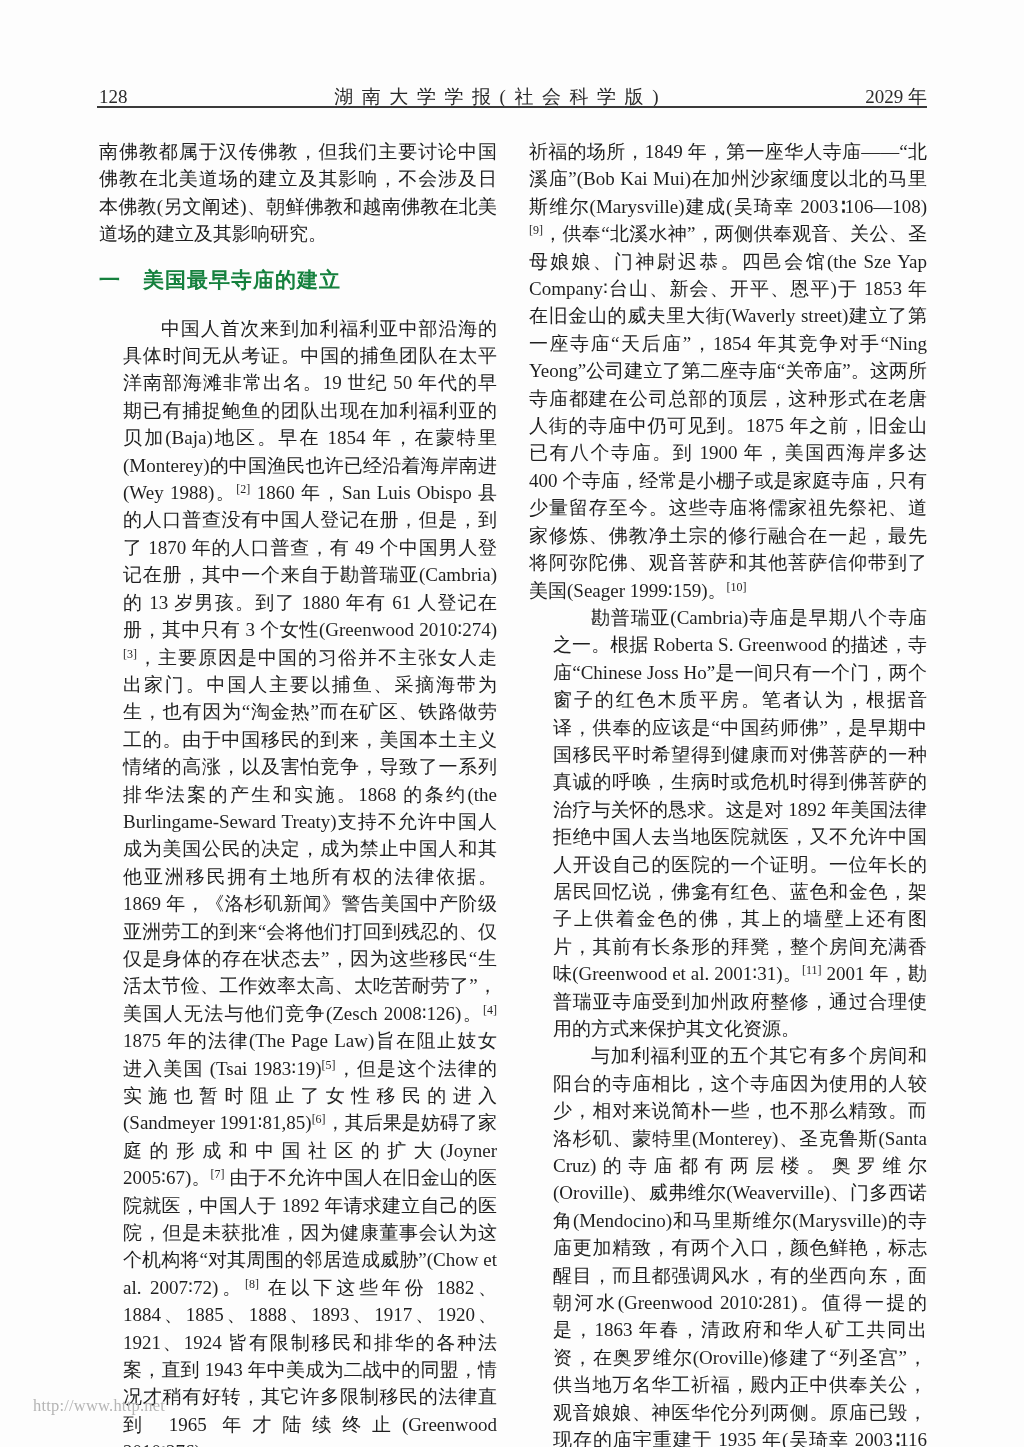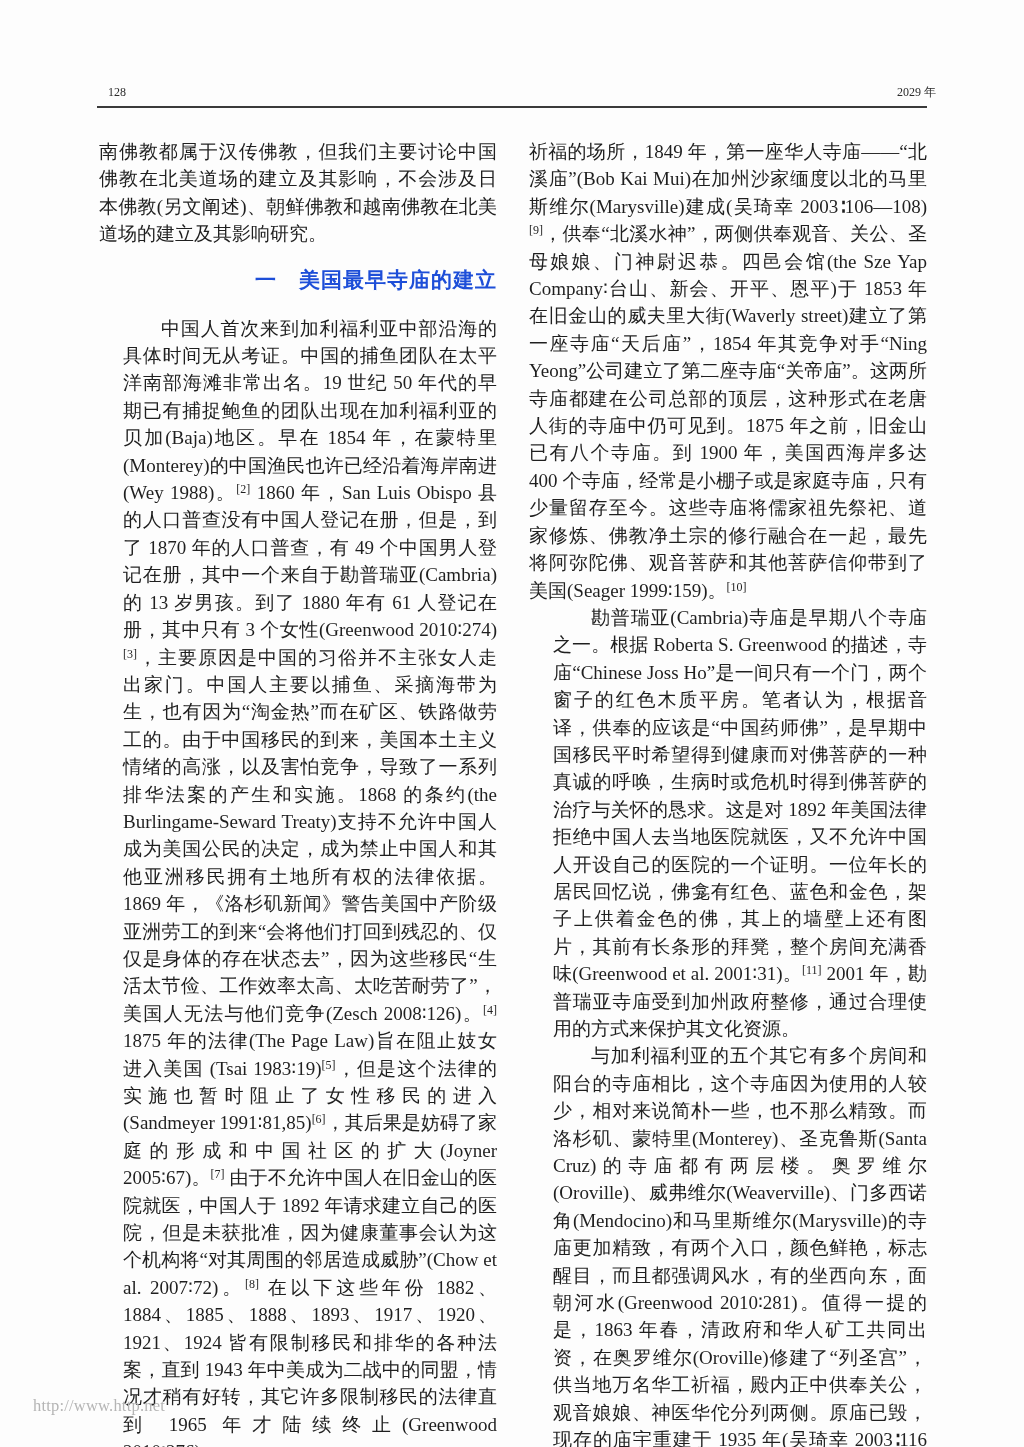--- a/index.html
+++ b/index.html
@@ -18,23 +18,22 @@
   }
   .page-header {
     position: absolute;
     top: 84px;
     left: 99px;
     width: 828px;
     height: 22px;
     display: flex;
     align-items: baseline;
     justify-content: space-between;
-    font-size: 12px;
+    font-size: 19px;
     color: #2a2a2a;
-    margin-left: 9px;
   }
   .page-header .journal-title {
     letter-spacing: 0.45em;
     text-indent: 0.45em;
   }
   .header-rule {
     position: absolute;
     top: 106px;
     left: 97px;
     width: 830px;
@@ -58,25 +57,25 @@
     line-height: 27.4px;
     text-align: justify;
     color: #1f1f1f;
   }
   p.para.indent {
     text-indent: 2em;
     margin-left: 24px;
   }
   h2.sec-heading {
     margin: 18px 0 21px 0;
-    text-align: right;
+    text-align: left;
     font-family: "Liberation Sans", "DejaVu Sans", sans-serif;
     font-size: 21px;
     font-weight: 700;
-    color: #1d4ed8;
+    color: #15803d;
     letter-spacing: 1px;
   }
   sup.cite {
     font-size: 12px;
     line-height: 0;
     vertical-align: 6px;
     letter-spacing: 0;
   }
   .page-footer {
     position: absolute;
@@ -88,20 +87,21 @@
     font-size: 16.5px;
     color: #b5b5b5;
     letter-spacing: 0.2px;
   }
 </style>
 </head>
 <body>
 
 <div class="page-header">
   <span>128</span>
+  <span class="journal-title">湖南大学学报(社会科学版)</span>
   <span>2029 年</span>
 </div>
 <div class="header-rule"></div>
 
 <div class="columns">
   <div class="col">
       <p class="para">南佛教都属于汉传佛教，但我们主要讨论中国佛教在北美道场的建立及其影响，不会涉及日本佛教(另文阐述)、朝鲜佛教和越南佛教在北美道场的建立及其影响研究。</p>
       <h2 class="sec-heading">一　美国最早寺庙的建立</h2>
       <p class="para indent">中国人首次来到加利福利亚中部沿海的具体时间无从考证。中国的捕鱼团队在太平洋南部海滩非常出名。19 世纪 50 年代的早期已有捕捉鲍鱼的团队出现在加利福利亚的贝加(Baja)地区。早在 1854 年，在蒙特里(Monterey)的中国渔民也许已经沿着海岸南进(Wey 1988)。<sup class="cite">[2]</sup> 1860 年，San Luis Obispo 县的人口普查没有中国人登记在册，但是，到了 1870 年的人口普查，有 49 个中国男人登记在册，其中一个来自于勘普瑞亚(Cambria)的 13 岁男孩。到了 1880 年有 61 人登记在册，其中只有 3 个女性(Greenwood 2010∶274)<sup class="cite">[3]</sup>，主要原因是中国的习俗并不主张女人走出家门。中国人主要以捕鱼、采摘海带为生，也有因为“淘金热”而在矿区、铁路做劳工的。由于中国移民的到来，美国本土主义情绪的高涨，以及害怕竞争，导致了一系列排华法案的产生和实施。1868 的条约(the Burlingame-Seward Treaty)支持不允许中国人成为美国公民的决定，成为禁止中国人和其他亚洲移民拥有土地所有权的法律依据。1869 年，《洛杉矶新闻》警告美国中产阶级亚洲劳工的到来“会将他们打回到残忍的、仅仅是身体的存在状态去”，因为这些移民“生活太节俭、工作效率太高、太吃苦耐劳了”，美国人无法与他们竞争(Zesch 2008∶126)。<sup class="cite">[4]</sup> 1875 年的法律(The Page Law)旨在阻止妓女进入美国 (Tsai 1983∶19)<sup class="cite">[5]</sup>，但是这个法律的实施也暂时阻止了女性移民的进入(Sandmeyer 1991∶81,85)<sup class="cite">[6]</sup>，其后果是妨碍了家庭的形成和中国社区的扩大(Joyner 2005∶67)。<sup class="cite">[7]</sup> 由于不允许中国人在旧金山的医院就医，中国人于 1892 年请求建立自己的医院，但是未获批准，因为健康董事会认为这个机构将“对其周围的邻居造成威胁”(Chow et al. 2007∶72)。<sup class="cite">[8]</sup> 在以下这些年份 1882、1884、1885、1888、1893、1917、1920、1921、1924 皆有限制移民和排华的各种法案，直到 1943 年中美成为二战中的同盟，情况才稍有好转，其它许多限制移民的法律直到 1965 年才陆续终止(Greenwood 2010∶276)。</p>
     </div>

